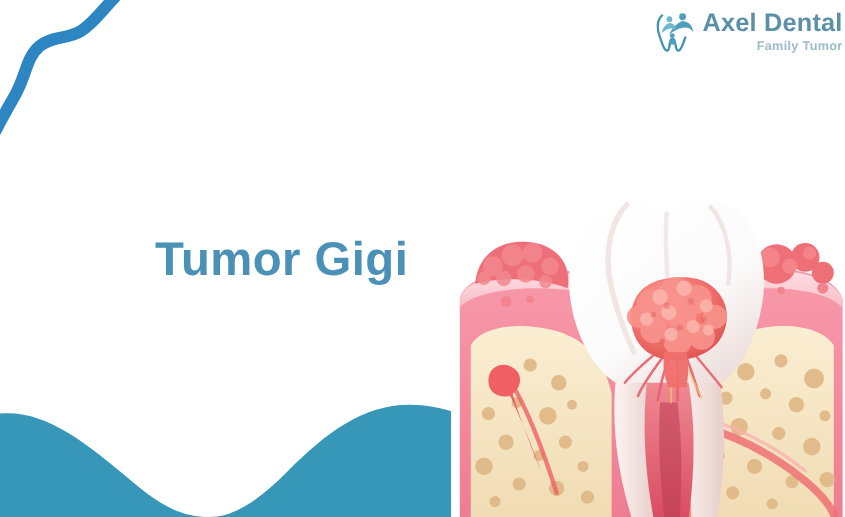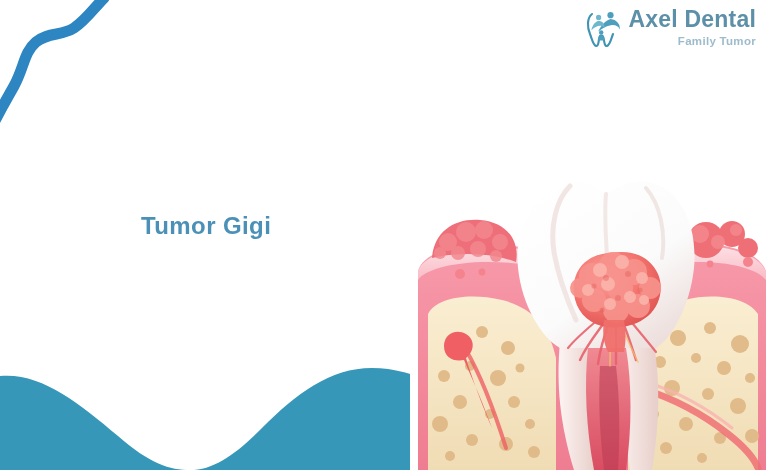--- a/index.html
+++ b/index.html
@@ -34,24 +34,24 @@
     left: 0;
     bottom: 0;
     width: 520px;
     height: 120px;
     pointer-events: none;
   }
 
   
   .logo {
     position: absolute;
-    right: 12px;
+    right: 2px;
     top: 8px;
     display: flex;
-    align-items: flex-start;
+    align-items: flex-end;
     gap: 6px;
   }
   .logo-mark {
     width: 38px;
     height: 40px;
     flex: 0 0 auto;
   }
   .logo-text {
     display: flex;
     flex-direction: column;
@@ -72,21 +72,21 @@
     letter-spacing: .3px;
     margin-top: 5px;
     white-space: nowrap;
   }
 
   
   .headline {
     position: absolute;
     left: 141px;
     top: 212px;
-    font-size: 24px;
+    font-size: 43px;
     font-weight: bold;
     color: #4b90b6;
     letter-spacing: .4px;
     white-space: nowrap;
   }
 
   
   .illustration {
     position: absolute;
     right: 0;

